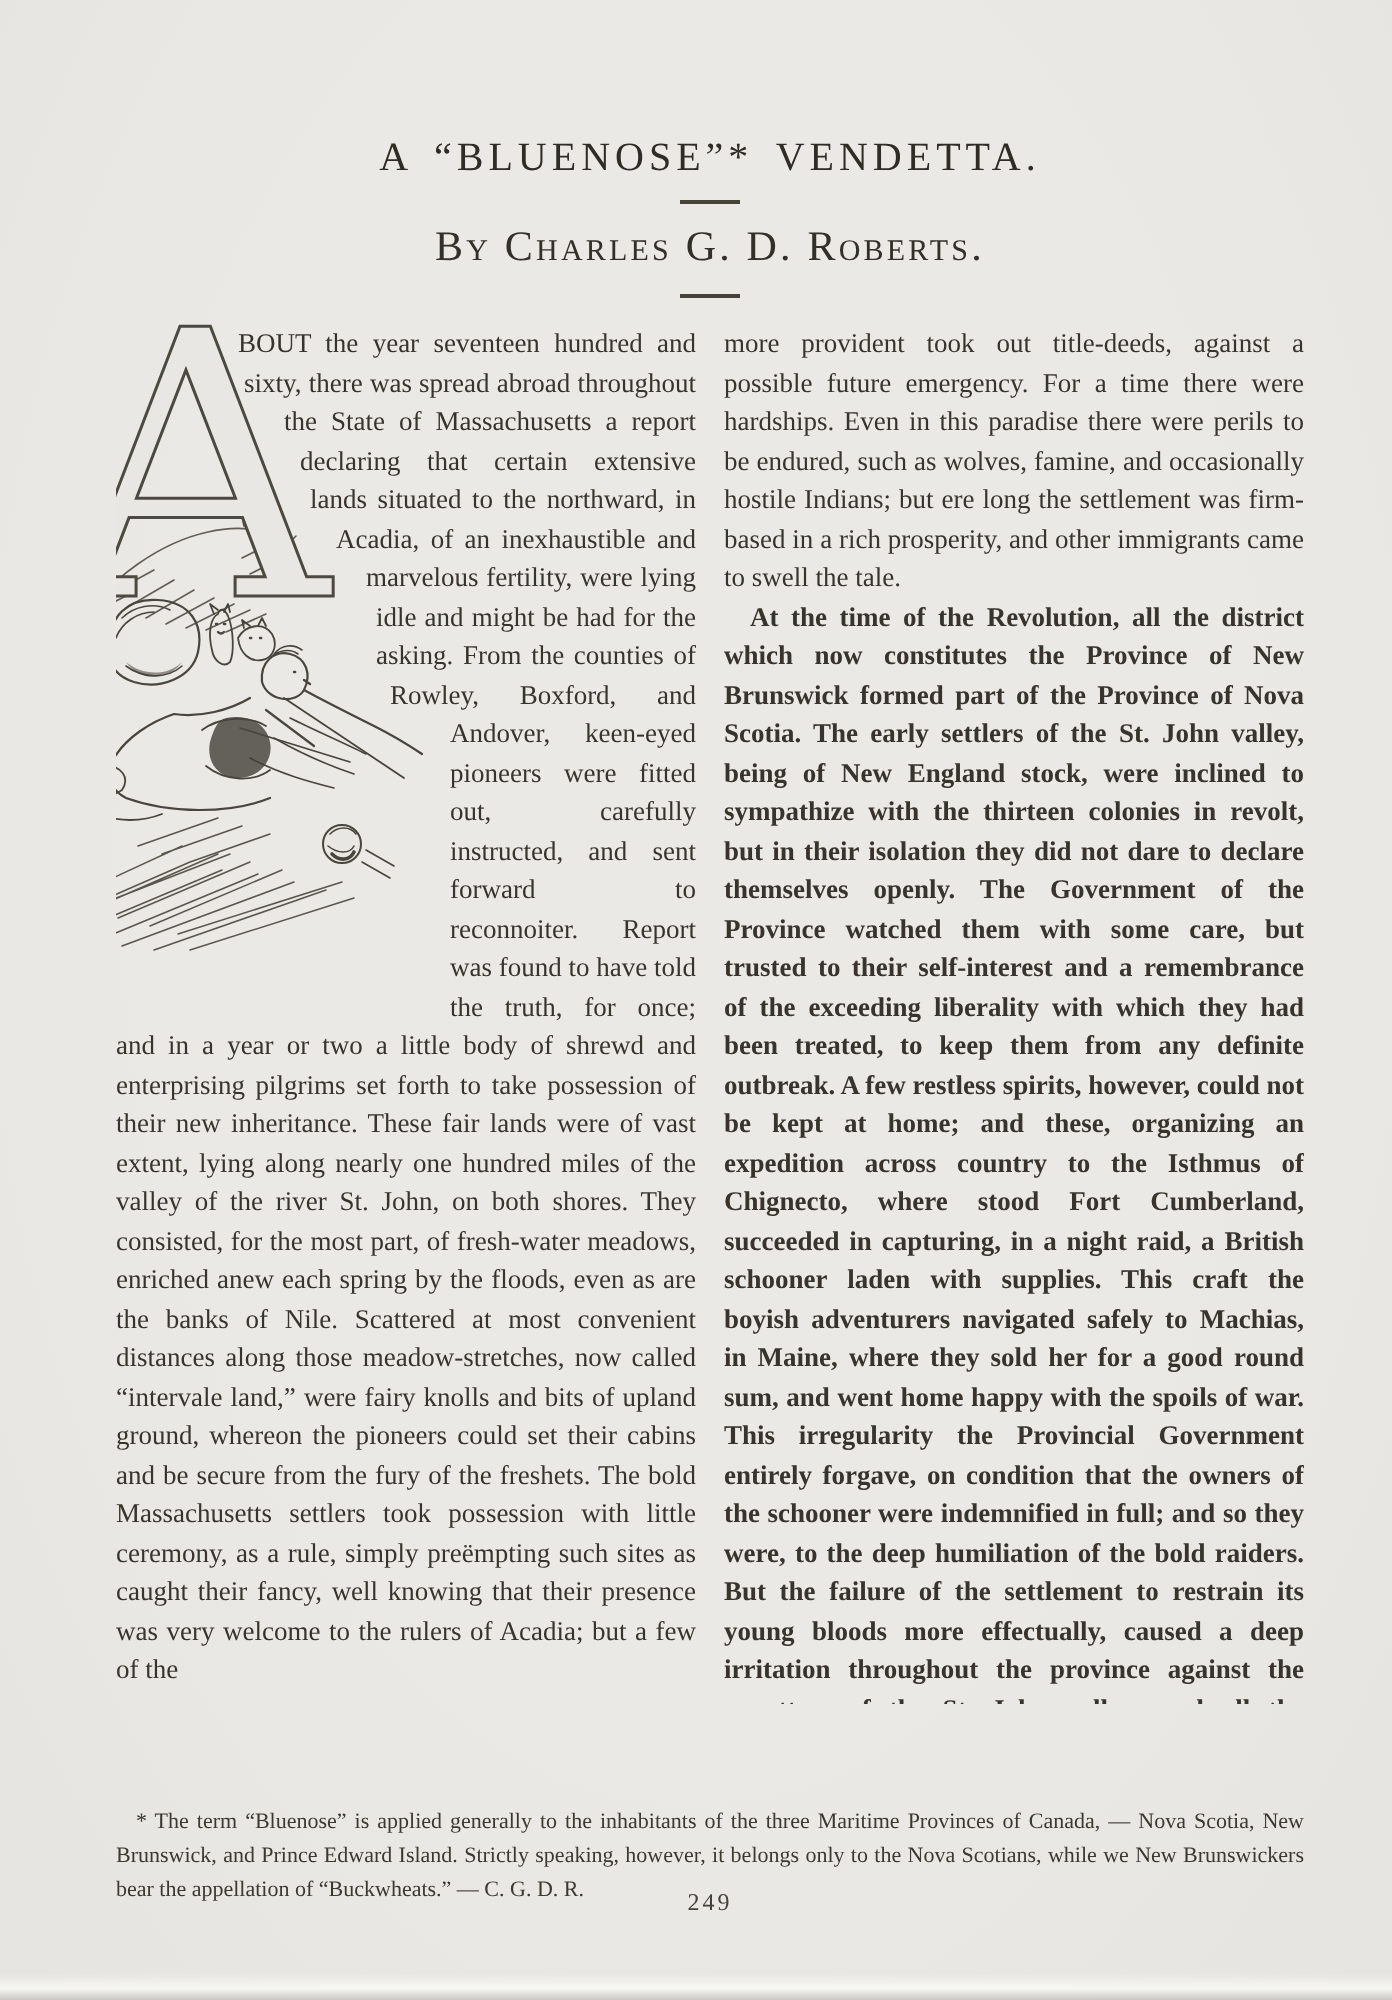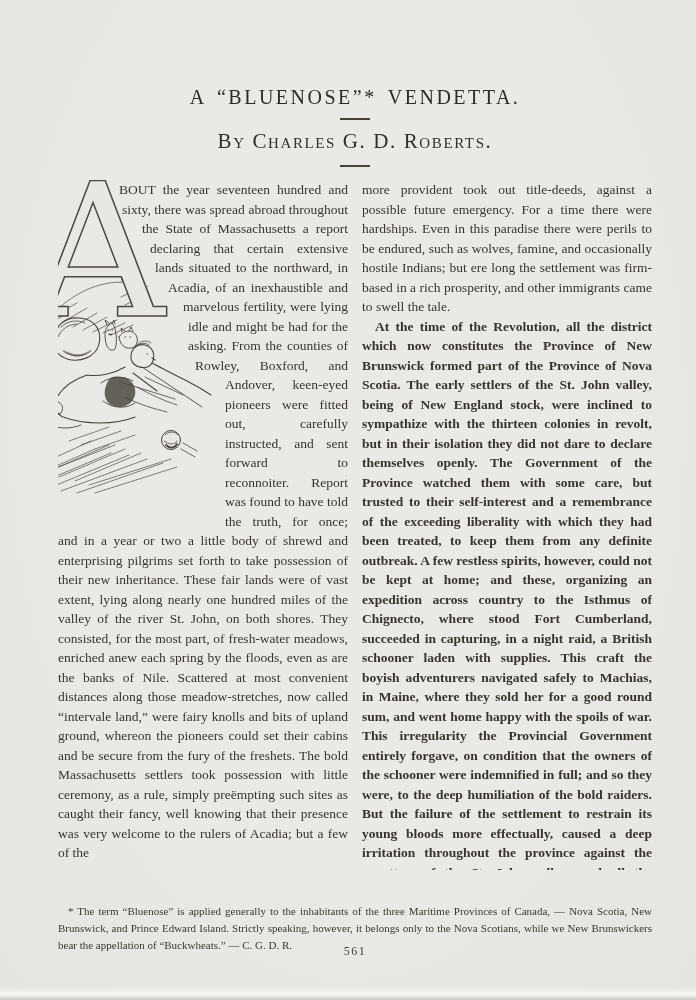--- a/index.html
+++ b/index.html
@@ -7,21 +7,21 @@
     width:696px;height:1000px;
     font-family:"Liberation Serif","DejaVu Serif",serif;
     background:#dddcd8;
   }
   .page{
     position:relative;width:696px;height:1000px;overflow:hidden;
     background:radial-gradient(ellipse at 50% 42%, #eae9e5 55%, #e5e4e0 100%);
     color:#37332c;
   }
   .content{position:absolute;left:58px;top:0;width:594px;}
-  .masthead{padding-top:86px;text-align:center;}
+  .masthead{padding-top:68px;text-align:center;}
   .title{
     font-size:20px;letter-spacing:2.5px;color:#2f2b25;
     word-spacing:4px;white-space:nowrap;
   }
   .subtitle{font-style:italic;font-size:13.5px;margin-top:8px;color:#3a362f;letter-spacing:.3px;}
   .rule{width:30px;height:2px;background:#47433b;margin:9px auto 0 auto;}
   .byline{font-variant:small-caps;font-size:21px;letter-spacing:1.6px;margin-top:9px;color:#332f29;}
   .rule2{margin-top:11px;}
 
   .columns{
@@ -146,15 +146,15 @@
 
       <div class="col">
         <p>more provident took out title-deeds, against a possible future emergency. For a time there were hardships. Even in this paradise there were perils to be endured, such as wolves, famine, and occasionally hostile Indians; but ere long the settlement was firm-based in a rich prosperity, and other immigrants came to swell the tale.</p>
         <p class="indent">At the time of the Revolution, all the district which now constitutes the Province of New Brunswick formed part of the Province of Nova Scotia. The early settlers of the St. John valley, being of New England stock, were inclined to sympathize with the thirteen colonies in revolt, but in their isolation they did not dare to declare themselves openly. The Government of the Province watched them with some care, but trusted to their self-interest and a remembrance of the exceeding liberality with which they had been treated, to keep them from any definite outbreak. A few restless spirits, however, could not be kept at home; and these, organizing an expedition across country to the Isthmus of Chignecto, where stood Fort Cumberland, succeeded in capturing, in a night raid, a British schooner laden with supplies. This craft the boyish adventurers navigated safely to Machias, in Maine, where they sold her for a good round sum, and went home happy with the spoils of war. This irregularity the Provincial Government entirely forgave, on condition that the owners of the schooner were indemnified in full; and so they were, to the deep humiliation of the bold raiders. But the failure of the settlement to restrain its young bloods more effectually, caused a deep irritation throughout the province against the squatters of the St. John valley; and all the Loyalist party stored it in</p>
       </div>
 
     </div>
   </div>
 
   <p class="footnote">* The term “Bluenose” is applied generally to the inhabitants of the three Maritime Provinces of Canada, — Nova Scotia, New Brunswick, and Prince Edward Island. Strictly speaking, however, it belongs only to the Nova Scotians, while we New Brunswickers bear the appellation of “Buckwheats.” — C. G. D. R.</p>
-  <div class="folio">561</div>
+  <div class="folio">249</div>
   <div class="page-edge"></div>
 </div>
 
 </body></html>

